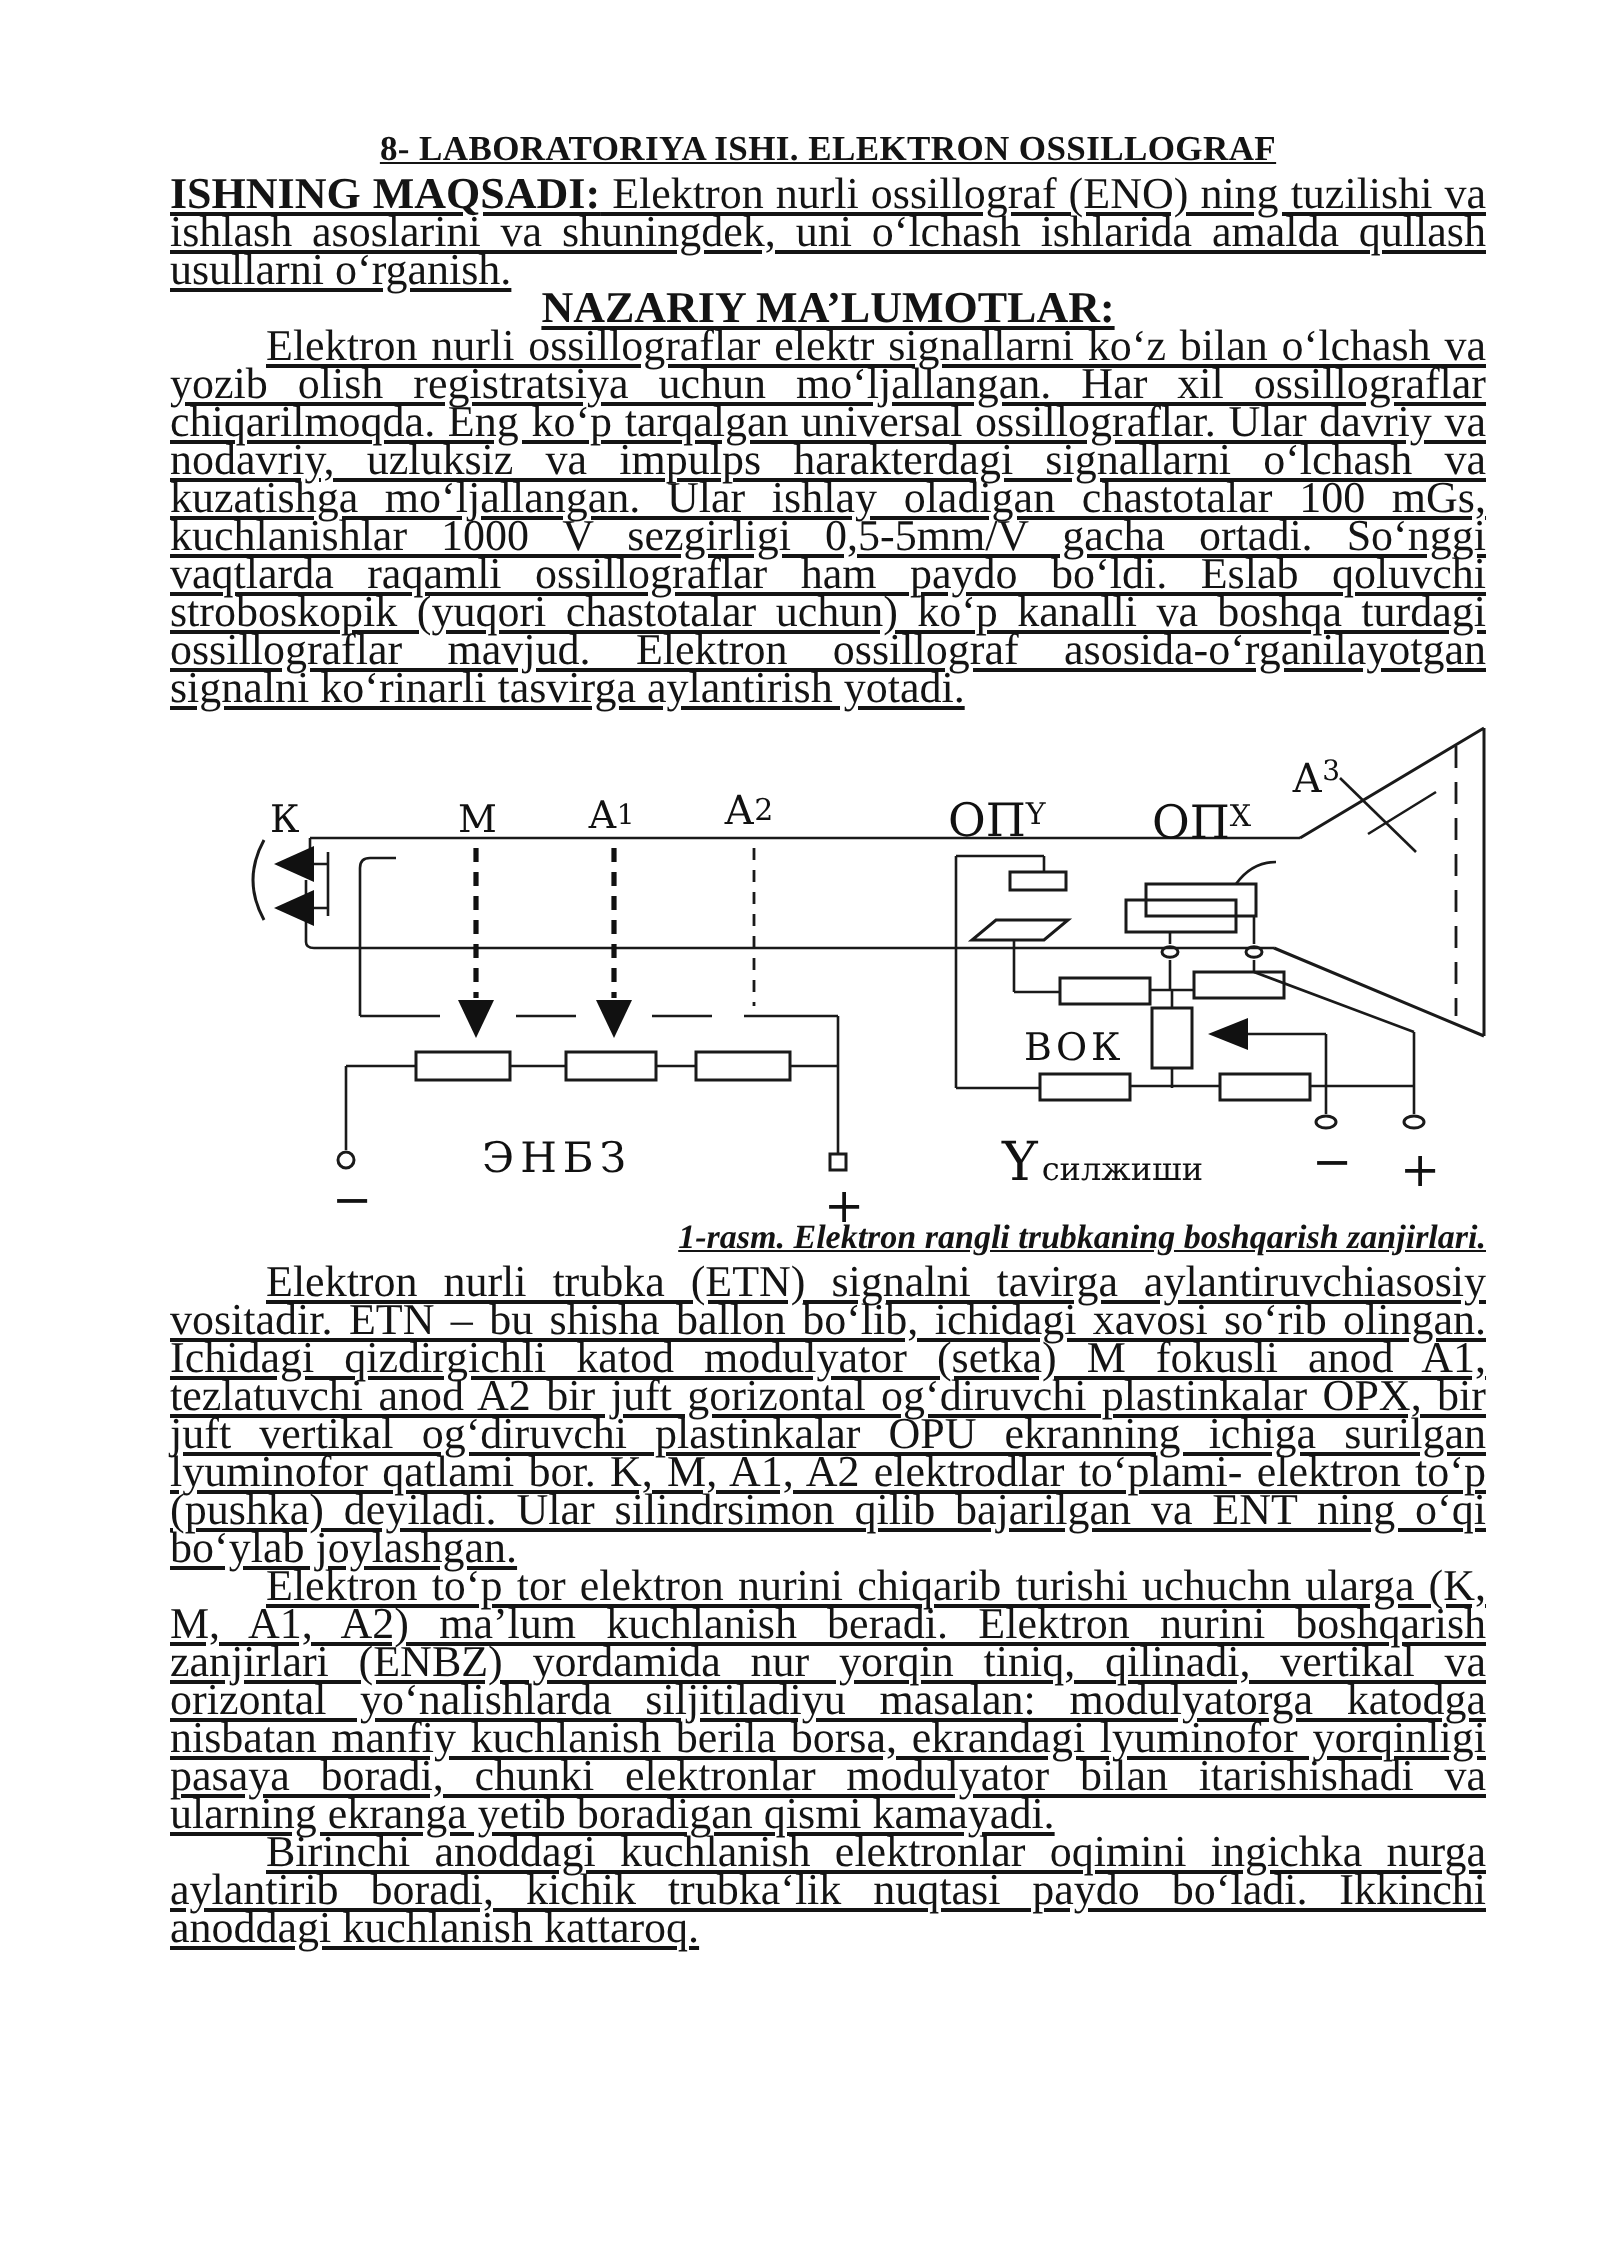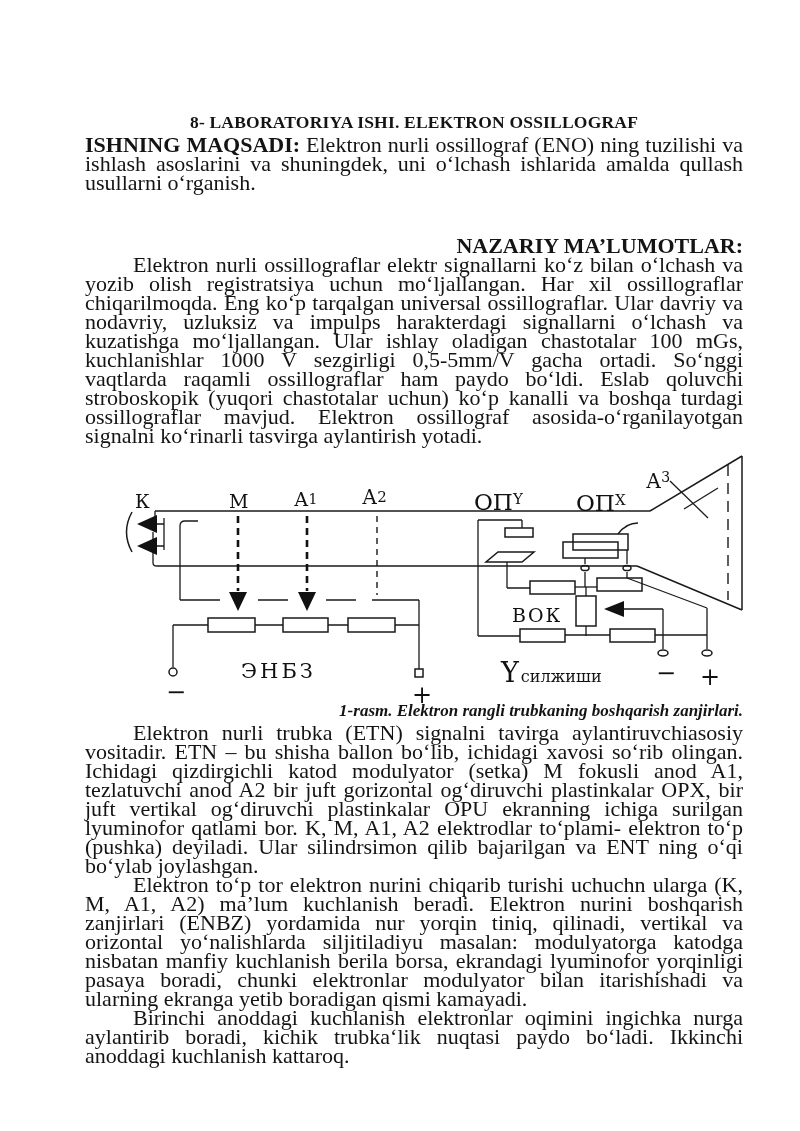--- a/index.html
+++ b/index.html
@@ -1,27 +1,27 @@
 <!DOCTYPE html>
 <html><head>
 <meta charset="utf-8">
 <style>
   html,body{margin:0;padding:0;background:#e8e8e8;}
   .page{
     width:800px;height:1131px;background:#ffffff;margin:0 auto;
     font-family:"Liberation Serif","DejaVu Serif",serif;
     color:#141414;position:relative;overflow:hidden;
   }
-  .content{padding:110px 57px 0 85px;}
+  .content{padding:62px 57px 0 85px;text-decoration:underline;}
   .title{
     font-weight:bold;font-size:17.5px;line-height:25px;
     text-align:center;letter-spacing:.2px;
   }
   .para{margin:0;font-size:22px;line-height:19px;text-align:justify;}
-  .para.b{font-weight:bold;text-align:right;margin-top:44px;}
+  .para.b{font-weight:bold;text-align:center;}
   .b{font-weight:bold;}
   .indent{text-indent:48px;}
   .figure{position:relative;height:250px;margin-top:3px;}
   .figure svg{position:absolute;left:25px;top:0;overflow:visible;}
   .caption{
     margin:0;font-size:17px;line-height:25px;font-weight:bold;font-style:italic;
     text-align:right;
   }
   .wire{stroke:#1a1a1a;fill:none;stroke-width:1.3;}
   .wire2{stroke:#1a1a1a;fill:none;stroke-width:1.5;}

